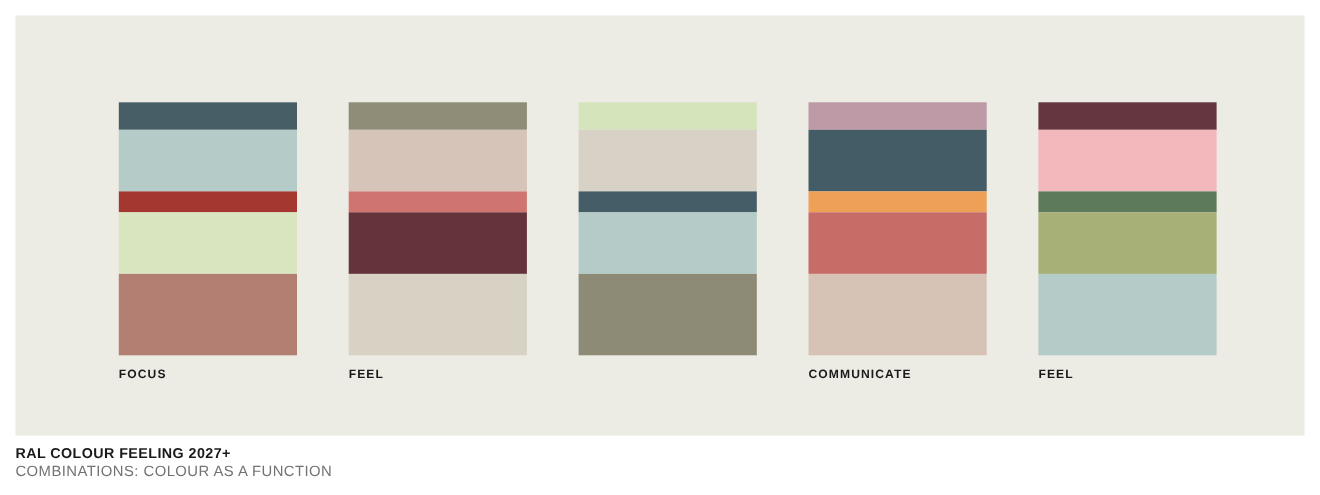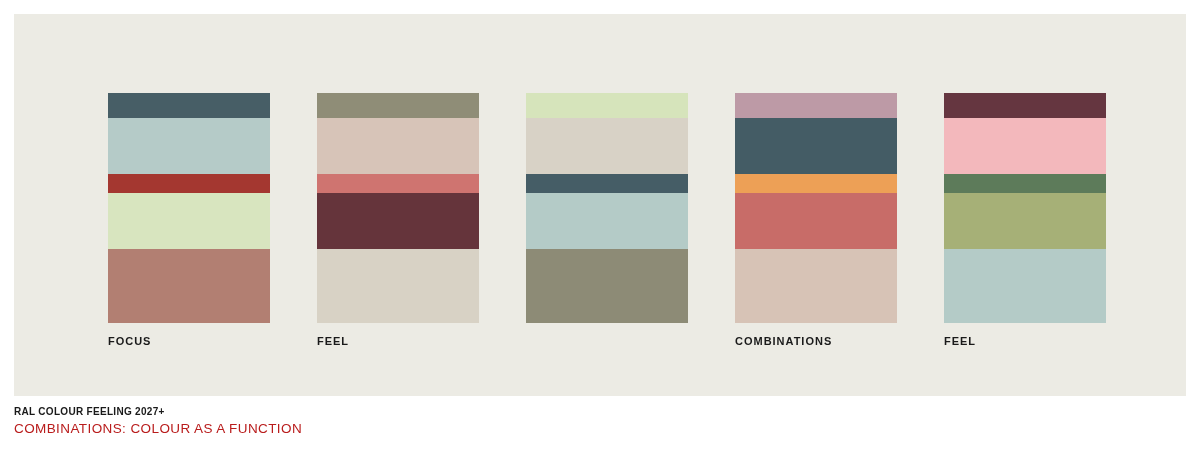--- a/index.html
+++ b/index.html
@@ -65,32 +65,32 @@
     line-height: 14px;
     white-space: nowrap;
   }
   #caption {
     position: absolute;
     left: 14px;
     top: 403px;
     width: 600px;
   }
   #caption-line1 {
-    font-size: 10px;
+    font-size: 13px;
     font-weight: bold;
     letter-spacing: 0.03em;
     color: #1a1a1a;
     line-height: 17px;
     white-space: nowrap;
   }
   #caption-line2 {
     font-size: 13.5px;
     font-weight: normal;
     letter-spacing: 0.03em;
-    color: #b91c1c;
+    color: #737373;
     line-height: 17px;
     white-space: nowrap;
   }
 </style>
 </head>
 <body>
 
 <div id="root" style="background: rgb(255, 255, 255);">
 
   <div id="panel" style="background: rgb(236, 235, 228);">
@@ -130,21 +130,21 @@
       </div>
 
       <div class="palette-col">
         <div class="swatch-stack">
           <div class="band" title="dusty-mauve" style="background: rgb(189, 154, 166); height: 25px;"></div>
           <div class="band" title="dark-slate-blue" style="background: rgb(68, 92, 101); height: 56px;"></div>
           <div class="band" title="amber-orange" style="background: rgb(237, 160, 86); height: 19px;"></div>
           <div class="band" title="coral-red" style="background: rgb(200, 108, 104); height: 56px;"></div>
           <div class="band" title="blush-beige" style="background: rgb(215, 195, 182); height: 74px;"></div>
         </div>
-        <div class="col-label">COMBINATIONS</div>
+        <div class="col-label">COMMUNICATE</div>
       </div>
 
       <div class="palette-col">
         <div class="swatch-stack">
           <div class="band" title="burgundy" style="background: rgb(101, 54, 64); height: 25px;"></div>
           <div class="band" title="soft-pink" style="background: rgb(243, 184, 188); height: 56px;"></div>
           <div class="band" title="forest-green" style="background: rgb(93, 123, 90); height: 19px;"></div>
           <div class="band" title="olive-green" style="background: rgb(166, 176, 119); height: 56px;"></div>
           <div class="band" title="pale-blue-grey" style="background: rgb(180, 203, 199); height: 74px;"></div>
         </div>

